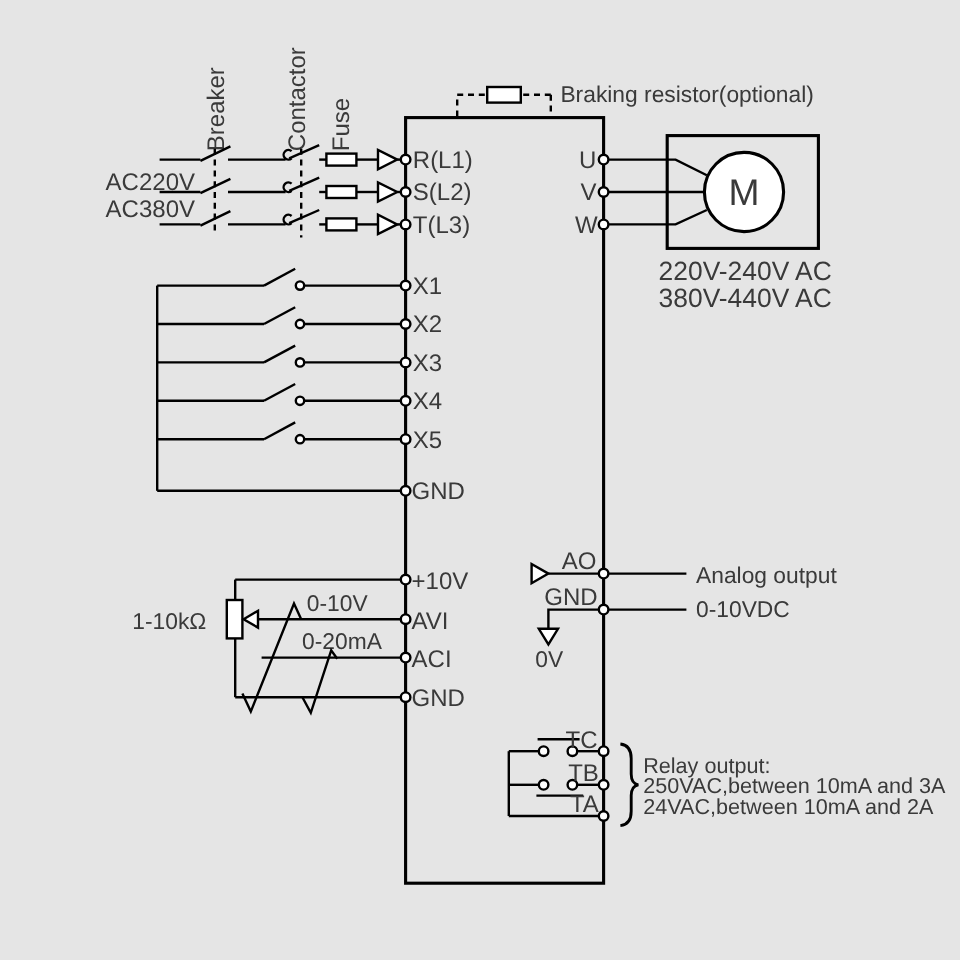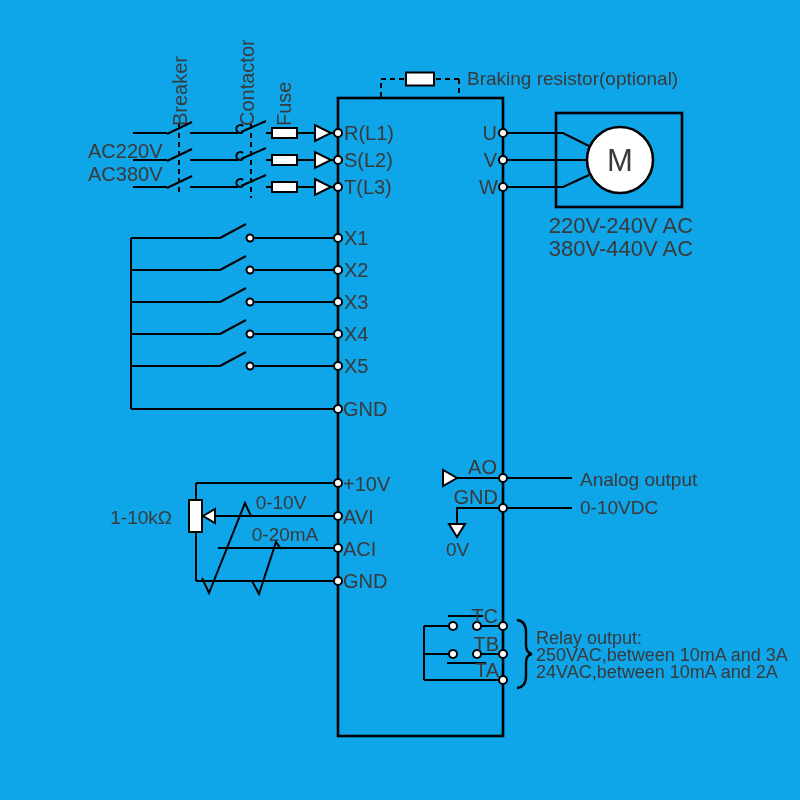--- a/index.html
+++ b/index.html
@@ -1,16 +1,16 @@
 <!DOCTYPE html>
 <html><head>
 <meta charset="utf-8">
 <style>
   html,body{margin:0;padding:0;background:#ffffff;}
-  .stage{width:800px;height:800px;position:relative;background:#0ea5e9;overflow:hidden;}
+  .stage{width:800px;height:800px;position:relative;background:#e5e5e5;overflow:hidden;}
   svg{display:block;}
   .wire{stroke:#000;stroke-width:2;fill:none;}
   .boxline{stroke:#000;stroke-width:2.6;fill:none;}
   .dash{stroke:#000;stroke-width:2;fill:none;stroke-dasharray:5 4;}
   .term{fill:#fff;stroke:#000;stroke-width:2;}
   .comp{fill:#fff;stroke:#000;stroke-width:2;}
   .lbl{font-family:"Liberation Sans",sans-serif;fill:#3a3a3a;font-size:20px;}
   .lbl-sm{font-family:"Liberation Sans",sans-serif;fill:#3a3a3a;font-size:19px;}
   .lbl-xs{font-family:"Liberation Sans",sans-serif;fill:#3a3a3a;font-size:18px;}
   .lbl-big{font-family:"Liberation Sans",sans-serif;fill:#3a3a3a;font-size:22px;}

